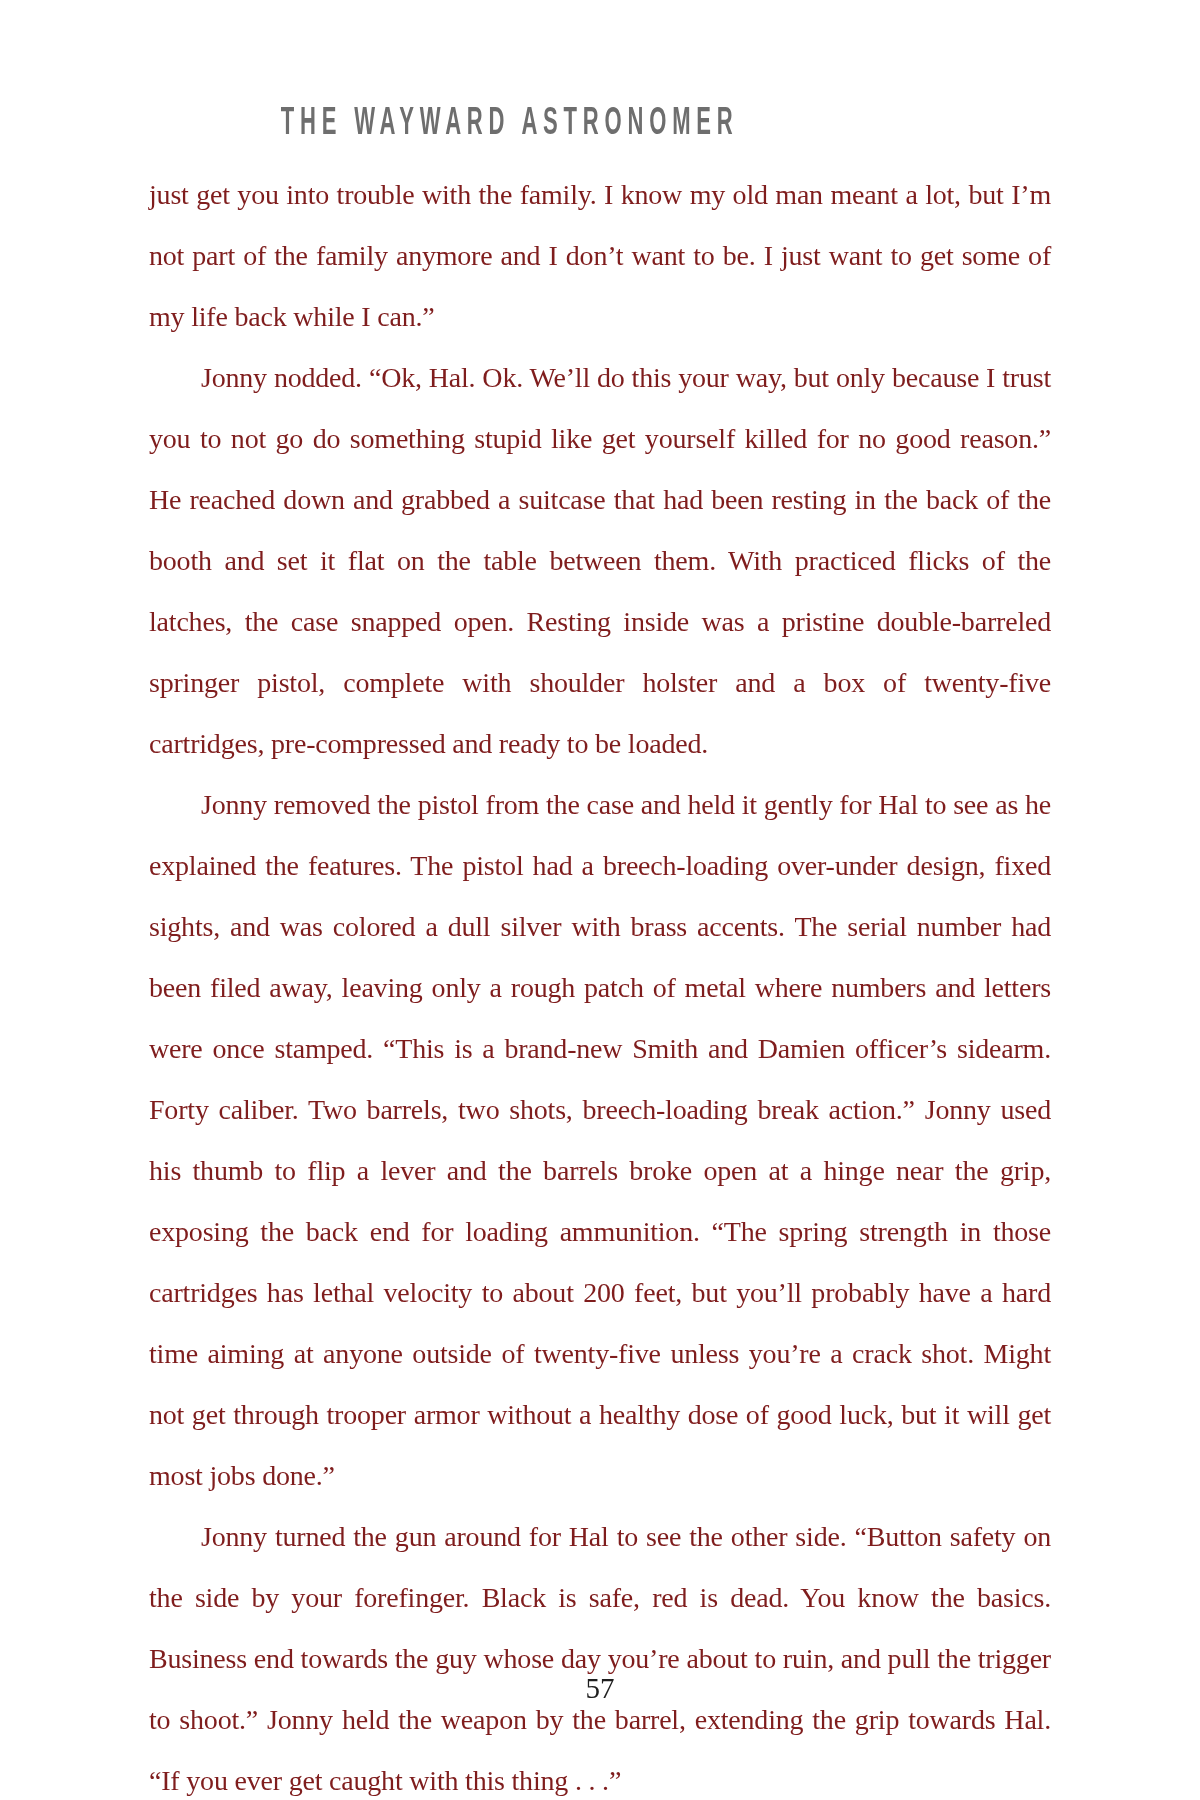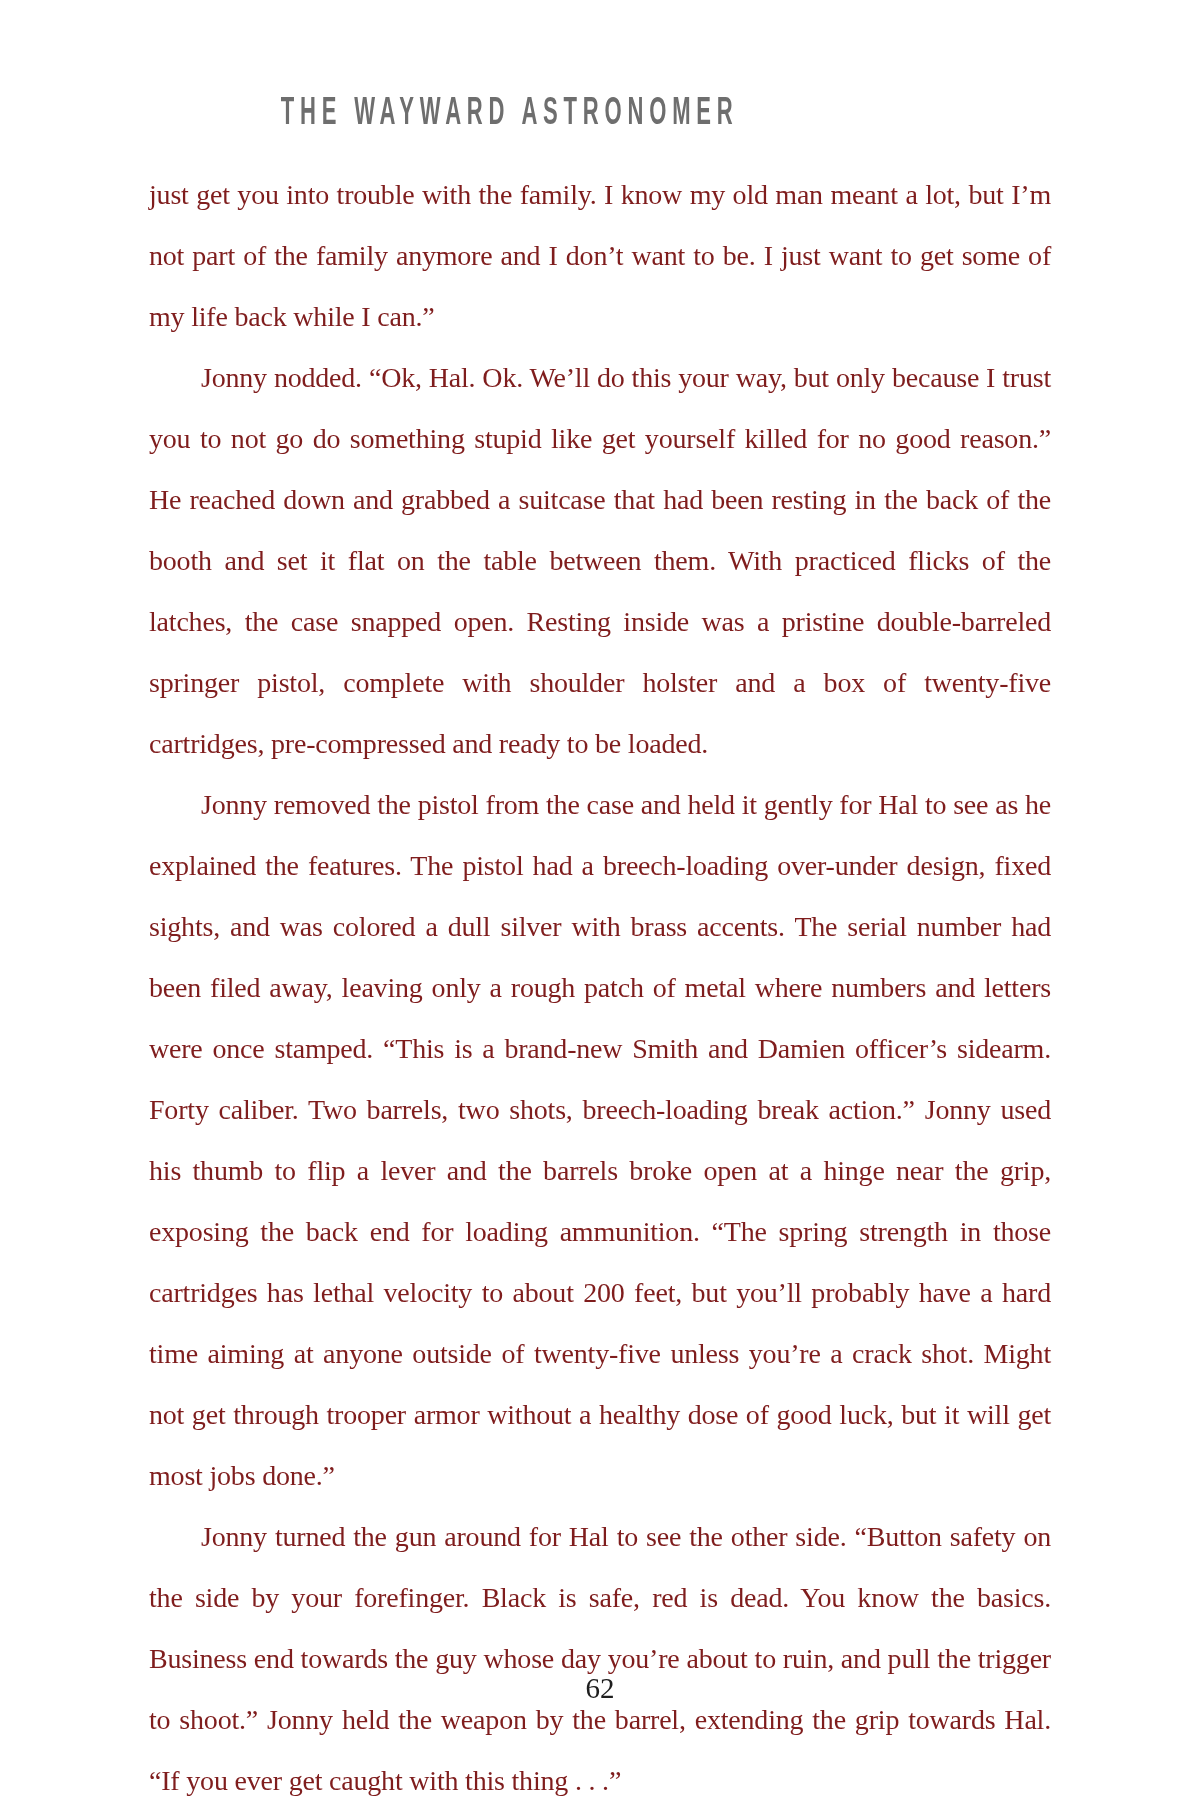--- a/index.html
+++ b/index.html
@@ -9,21 +9,21 @@
   }
   .book-page {
     position: relative;
     width: 1200px;
     height: 1800px;
     background: #ffffff;
     overflow: hidden;
   }
   .running-head {
     position: absolute;
-    top: 90px;
+    top: 100px;
     left: 0;
     width: 1020px;
     text-align: center;
   }
   .running-head-text {
     display: inline-block;
     font-family: "Liberation Sans", sans-serif;
     font-weight: 700;
     font-size: 38px;
     letter-spacing: 10px;
@@ -72,15 +72,15 @@
     <span class="running-head-text">THE WAYWARD ASTRONOMER</span>
   </header>
 
   <main class="text-block">
     <p class="para no-indent">just get you into trouble with the family. I know my old man meant a lot, but I’m not part of the family anymore and I don’t want to be. I just want to get some of my life back while I can.”</p>
     <p class="para">Jonny nodded. “Ok, Hal. Ok. We’ll do this your way, but only because I trust you to not go do something stupid like get yourself killed for no good reason.” He reached down and grabbed a suitcase that had been resting in the back of the booth and set it flat on the table between them. With practiced flicks of the latches, the case snapped open. Resting inside was a pristine double-barreled springer pistol, complete with shoulder holster and a box of twenty-five cartridges, pre-compressed and ready to be loaded.</p>
     <p class="para">Jonny removed the pistol from the case and held it gently for Hal to see as he explained the features. The pistol had a breech-loading over-under design, fixed sights, and was colored a dull silver with brass accents. The serial number had been filed away, leaving only a rough patch of metal where numbers and letters were once stamped. “This is a brand-new Smith and Damien officer’s sidearm. Forty caliber. Two barrels, two shots, breech-loading break action.” Jonny used his thumb to flip a lever and the barrels broke open at a hinge near the grip, exposing the back end for loading ammunition. “The spring strength in those cartridges has lethal velocity to about 200 feet, but you’ll probably have a hard time aiming at anyone outside of twenty-five unless you’re a crack shot. Might not get through trooper armor without a healthy dose of good luck, but it will get most jobs done.”</p>
     <p class="para">Jonny turned the gun around for Hal to see the other side. “Button safety on the side by your forefinger. Black is safe, red is dead. You know the basics. Business end towards the guy whose day you’re about to ruin, and pull the trigger to shoot.” Jonny held the weapon by the barrel, extending the grip towards Hal. “If you ever get caught with this thing . . .”</p>
   </main>
 
-  <footer class="folio">62</footer>
+  <footer class="folio">57</footer>
 
 </div>
 
 </body></html>

